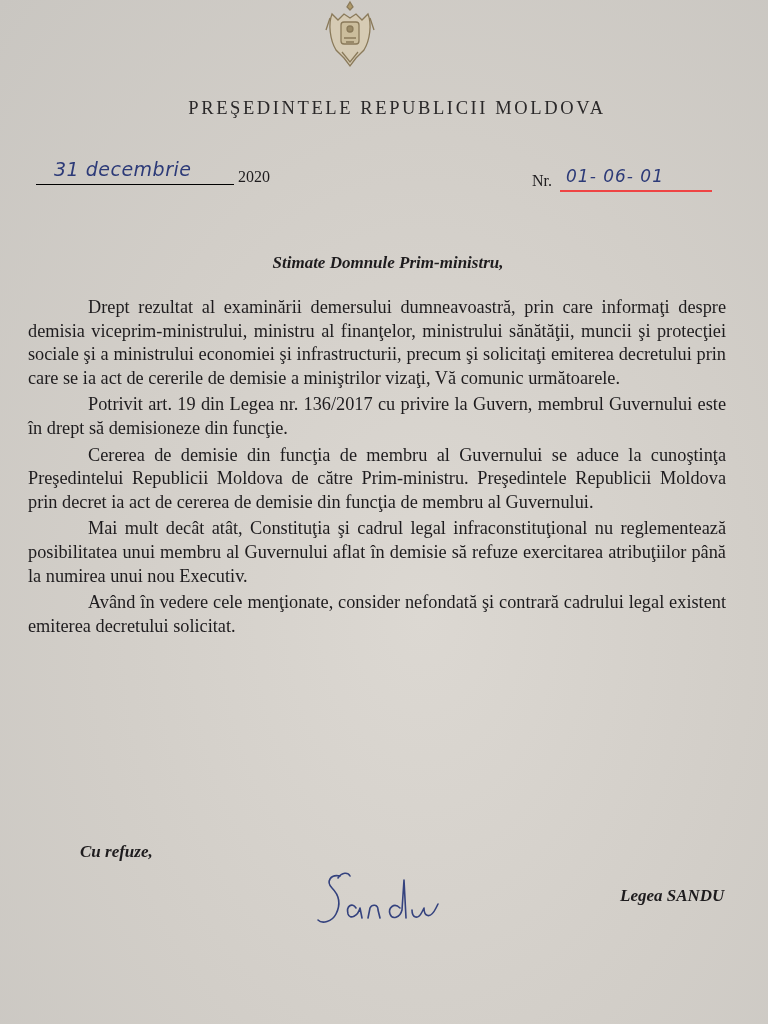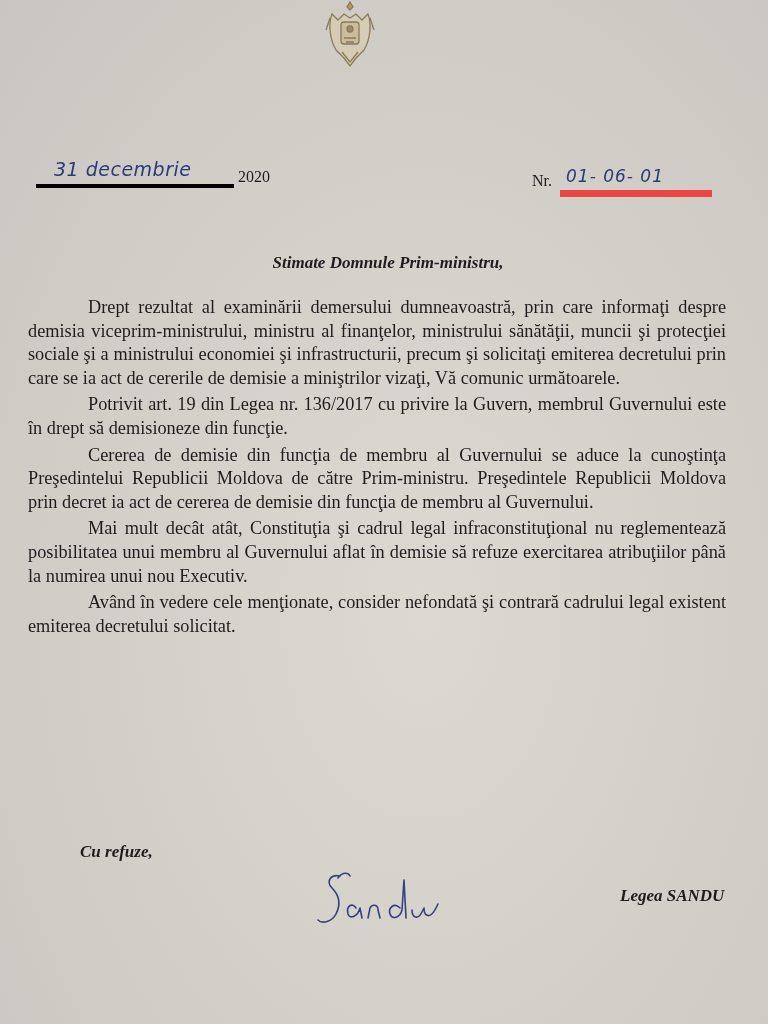--- a/index.html
+++ b/index.html
@@ -14,32 +14,32 @@
     .emblem {
       position: absolute; left: 322px; top: 0px; width: 56px; height: 70px;
     }
     .header-title {
       position: absolute; left: 0; width: 768px; top: 98px;
       text-align: center; padding-left: 26px; box-sizing: border-box;
       font-size: 18.5px; letter-spacing: 2.6px; color: #2a2829;
     }
     .date-line {
       position: absolute; left: 36px; top: 158px; width: 198px;
-      border-bottom: 4px solid #000000; height: 26px;
+      border-bottom: 1px solid #000000; height: 26px;
     }
     .handwrite {
       font-family: "DejaVu Sans", sans-serif; font-style: italic;
       color: #2c3a78; font-size: 19px; letter-spacing: 0.5px;
     }
     .date-hand { position: absolute; left: 18px; top: 0px; }
     .date-year { position: absolute; left: 238px; top: 168px; font-size: 16px; }
     .nr-label { position: absolute; left: 532px; top: 172px; font-size: 16px; }
     .nr-line {
       position: absolute; left: 560px; top: 166px; width: 152px; height: 24px;
-      border-bottom: 7px solid #ef4444;
+      border-bottom: 2px solid #ef4444;
     }
     .nr-hand { position: absolute; left: 6px; top: 0px; font-size: 17px; letter-spacing: 1px; }
     .salutation {
       position: absolute; left: 0; width: 768px; top: 253px; text-align: center;
       font-weight: bold; font-style: italic; font-size: 17px; padding-left: 8px; box-sizing: border-box;
     }
     .body-text {
       position: absolute; left: 28px; top: 296px; width: 714px;
       font-size: 18.3px; line-height: 23.6px; text-align: justify;
     }
@@ -64,20 +64,21 @@
       <path d="M28 2 L31 7 L28 10 L25 7 Z" fill="#b09a6a"></path>
       <path d="M10 14 C6 24 8 40 14 50 L22 58 L28 66 L34 58 L42 50 C48 40 50 24 46 14 L40 20 L34 14 L28 18 L22 14 L16 20 Z" fill="#d6cbb4"></path>
       <rect x="19" y="22" width="18" height="22" rx="3" fill="#cbbd9c"></rect>
       <circle cx="28" cy="29" r="3" fill="#9a8a66"></circle>
       <path d="M22 38 L34 38 M24 42 L32 42"></path>
       <path d="M20 52 L28 62 L36 52"></path>
       <path d="M8 18 L4 30 M48 18 L52 30"></path>
     </g>
   </svg>
 
+  <div class="header-title">PREŞEDINTELE REPUBLICII MOLDOVA</div>
 
   <div class="date-line">
     <span class="handwrite date-hand">31 decembrie</span>
   </div>
   <span class="date-year">2020</span>
 
   <span class="nr-label">Nr.</span>
   <div class="nr-line">
     <span class="handwrite nr-hand">01- 06- 01</span>
   </div>

